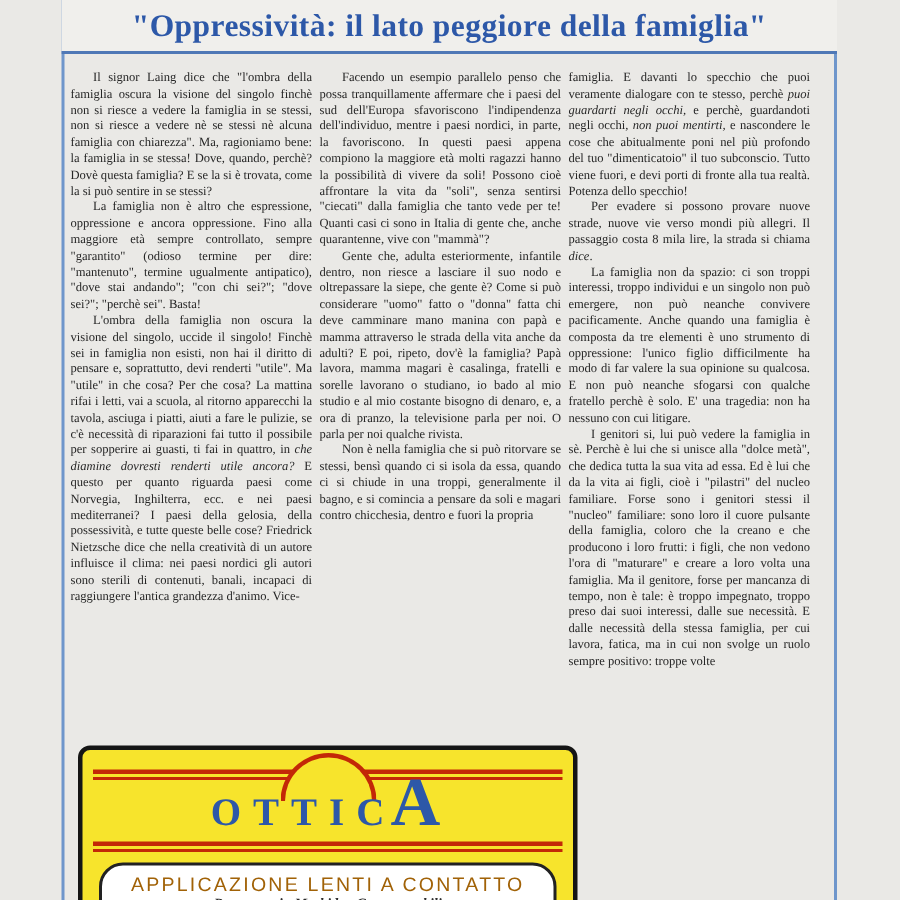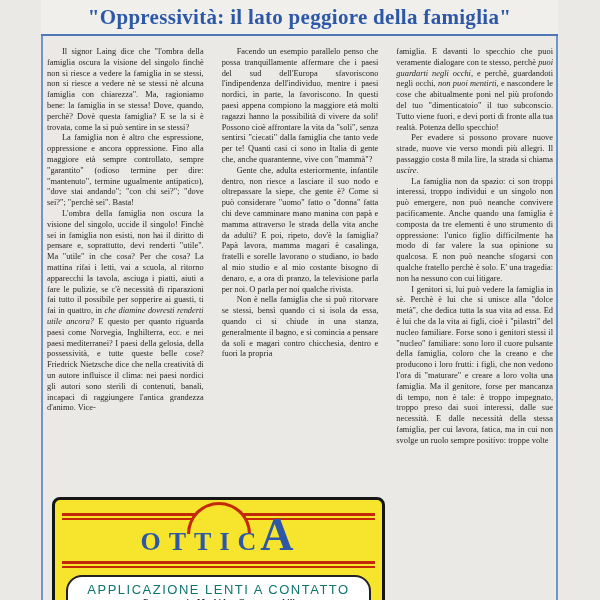--- a/index.html
+++ b/index.html
@@ -21,21 +21,21 @@
     display: flex; align-items: center; justify-content: center;
     background: #f0efec;
   }
   .title-text {
     font-size: 21px; font-weight: bold; color: #2d58a8;
     letter-spacing: 0.3px; white-space: nowrap;
   }
 
   .columns {
     position: absolute; left: 47px; top: 47px; width: 506px;
-    display: flex; gap: 18px;
+    display: flex; gap: 5px;
   }
   .col { width: 161px; overflow: hidden; }
   .col-1, .col-2 { height: 442px; }
   .col-3 { height: 553px; }
   .para {
     margin: 0; font-size: 8.4px; line-height: 10.8px;
     text-align: justify; color: #262626;
     hyphens: auto; -webkit-hyphens: auto;
   }
   .ind { text-indent: 15px; }
@@ -69,21 +69,21 @@
   .brand .small { font-size: 26px; letter-spacing: 8px; }
   .brand .big   { font-size: 46px; letter-spacing: 0; margin: 0 3px 0 -4px; }
 
   .contact {
     position: absolute; left: 11px; right: 11px; top: 75px; height: 58px;
     background: #ffffff; border: 2.5px solid #222; border-radius: 16px;
     text-align: center; padding-top: 5px; z-index: 2;
   }
   .contact-line1 {
     font-family: "Liberation Sans", sans-serif;
-    font-size: 13px; color: #0f766e; letter-spacing: 1.5px; white-space: nowrap;
+    font-size: 13px; color: #a16207; letter-spacing: 1.5px; white-space: nowrap;
   }
   .contact-line2 {
     font-style: italic; font-weight: bold; font-size: 9.5px; color: #2c2c2c;
     margin-top: 1px;
   }
 </style>
 </head>
 <body>
 
 <div class="page-rule rule-left"></div>
@@ -97,26 +97,26 @@
 
   <div class="col col-1">
     <p class="para ind">Il signor Laing dice che "l'ombra della famiglia oscura la visione del singolo finchè non si riesce a vedere la famiglia in se stessi, non si riesce a vedere nè se stessi nè alcuna famiglia con chiarezza". Ma, ragioniamo bene: la famiglia in se stessa! Dove, quando, perchè? Dovè questa famiglia? E se la si è trovata, come la si può sentire in se stessi?</p>
     <p class="para ind">La famiglia non è altro che espressione, oppressione e ancora oppressione. Fino alla maggiore età sempre controllato, sempre "garantito" (odioso termine per dire: "mantenuto", termine ugualmente antipatico), "dove stai andando"; "con chi sei?"; "dove sei?"; "perchè sei". Basta!</p>
     <p class="para ind"><span>L'ombra della famiglia non oscura la visione del singolo, uccide il singolo! Finchè sei in famiglia non esisti, non hai il diritto di pensare e, soprattutto, devi renderti "utile". Ma "utile" in che cosa? Per che cosa? La mattina rifai i letti, vai a scuola, al ritorno apparecchi la tavola, asciuga i piatti, aiuti a fare le pulizie, se c'è necessità di riparazioni fai tutto il possibile per sopperire ai guasti, ti fai in quattro, in </span><i>che diamine dovresti renderti utile ancora?</i><span> E questo per quanto riguarda paesi come Norvegia, Inghilterra, ecc. e nei paesi mediterranei? I paesi della gelosia, della possessività, e tutte queste belle cose? Friedrick Nietzsche dice che nella creatività di un autore influisce il clima: nei paesi nordici gli autori sono sterili di contenuti, banali, incapaci di raggiungere l'antica grandezza d'animo. Vice-</span></p>
   </div>
 
   <div class="col col-2">
     <p class="para ind">Facendo un esempio parallelo penso che possa tranquillamente affermare che i paesi del sud dell'Europa sfavoriscono l'indipendenza dell'individuo, mentre i paesi nordici, in parte, la favoriscono. In questi paesi appena compiono la maggiore età molti ragazzi hanno la possibilità di vivere da soli! Possono cioè affrontare la vita da "soli", senza sentirsi "ciecati" dalla famiglia che tanto vede per te! Quanti casi ci sono in Italia di gente che, anche quarantenne, vive con "mammà"?</p>
     <p class="para ind">Gente che, adulta esteriormente, infantile dentro, non riesce a lasciare il suo nodo e oltrepassare la siepe, che gente è? Come si può considerare "uomo" fatto o "donna" fatta chi deve camminare mano manina con papà e mamma attraverso le strada della vita anche da adulti? E poi, ripeto, dov'è la famiglia? Papà lavora, mamma magari è casalinga, fratelli e sorelle lavorano o studiano, io bado al mio studio e al mio costante bisogno di denaro, e, a ora di pranzo, la televisione parla per noi. O parla per noi qualche rivista.</p>
-    <p class="para ind">Non è nella famiglia che si può ritorvare se stessi, bensì quando ci si isola da essa, quando ci si chiude in una stanza, generalmente il bagno, e si comincia a pensare da soli e magari contro chicchesia, dentro e fuori la propria</p>
+    <p class="para ind">Non è nella famiglia che si può ritorvare se stessi, bensì quando ci si isola da essa, quando ci si chiude in una troppi, generalmente il bagno, e si comincia a pensare da soli e magari contro chicchesia, dentro e fuori la propria</p>
   </div>
 
   <div class="col col-3">
     <p class="para"><span>famiglia. E davanti lo specchio che puoi veramente dialogare con te stesso, perchè </span><i>puoi guardarti negli occhi,</i><span> e perchè, guardandoti negli occhi, </span><i>non puoi mentirti,</i><span> e nascondere le cose che abitualmente poni nel più profondo del tuo "dimenticatoio" il tuo subconscio. Tutto viene fuori, e devi porti di fronte alla tua realtà. Potenza dello specchio!</span></p>
-    <p class="para ind"><span>Per evadere si possono provare nuove strade, nuove vie verso mondi più allegri. Il passaggio costa 8 mila lire, la strada si chiama </span><i>uscire</i><span>.</span></p>
+    <p class="para ind"><span>Per evadere si possono provare nuove strade, nuove vie verso mondi più allegri. Il passaggio costa 8 mila lire, la strada si chiama </span><i>dice</i><span>.</span></p>
     <p class="para ind">La famiglia non da spazio: ci son troppi interessi, troppo individui e un singolo non può emergere, non può neanche convivere pacificamente. Anche quando una famiglia è composta da tre elementi è uno strumento di oppressione: l'unico figlio difficilmente ha modo di far valere la sua opinione su qualcosa. E non può neanche sfogarsi con qualche fratello perchè è solo. E' una tragedia: non ha nessuno con cui litigare.</p>
     <p class="para ind">I genitori si, lui può vedere la famiglia in sè. Perchè è lui che si unisce alla "dolce metà", che dedica tutta la sua vita ad essa. Ed è lui che da la vita ai figli, cioè i "pilastri" del nucleo familiare. Forse sono i genitori stessi il "nucleo" familiare: sono loro il cuore pulsante della famiglia, coloro che la creano e che producono i loro frutti: i figli, che non vedono l'ora di "maturare" e creare a loro volta una famiglia. Ma il genitore, forse per mancanza di tempo, non è tale: è troppo impegnato, troppo preso dai suoi interessi, dalle sue necessità. E dalle necessità della stessa famiglia, per cui lavora, fatica, ma in cui non svolge un ruolo sempre positivo: troppe volte</p>
   </div>
 
 </div>
 
 <div class="ad">
   <div class="ad-line ad-line-top">
     <div class="thick"></div>
       <div class="thin"></div>

